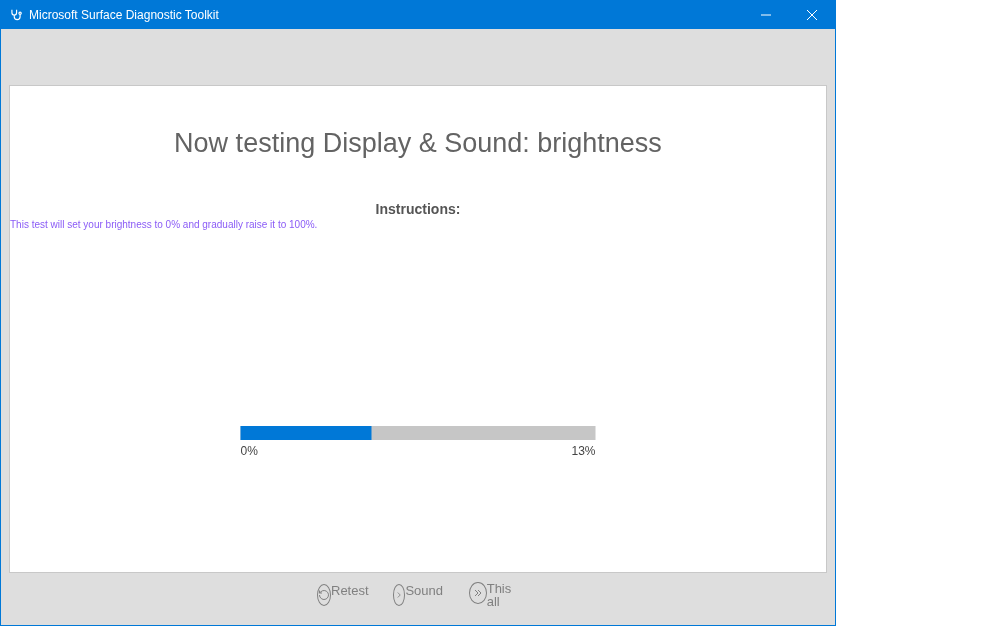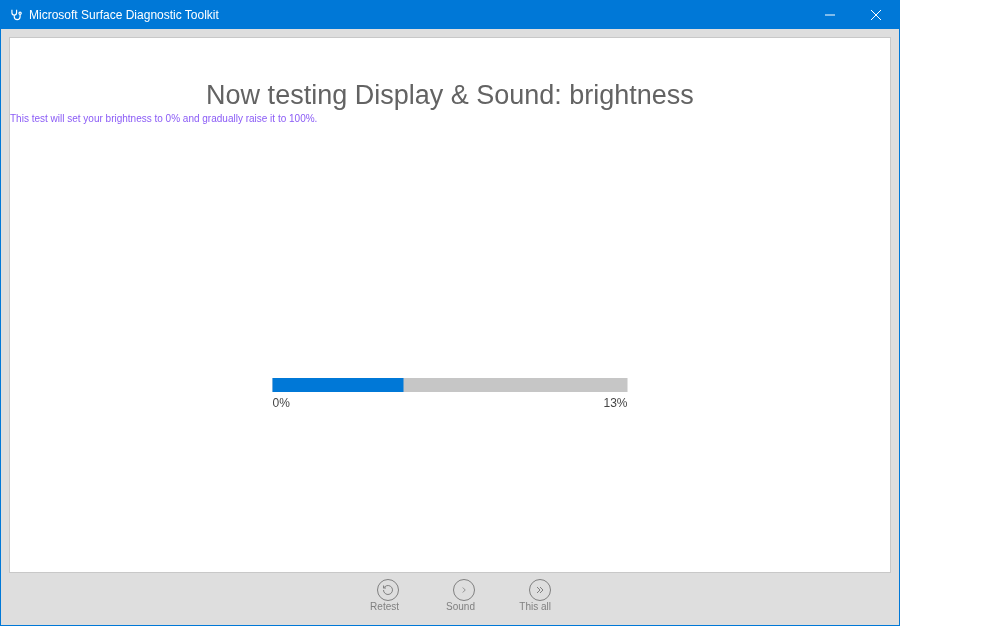--- a/index.html
+++ b/index.html
@@ -5,21 +5,21 @@
   html, body {
     margin: 0;
     padding: 0;
     width: 996px;
     height: 626px;
     font-family: "Segoe UI", Arial, sans-serif;
     background: #ffffff;
     overflow: hidden;
   }
   .window {
-    width: 900px;
+    width: 836px;
     height: 626px;
     background: #dedede;
     border: 1px solid #0078d7;
     box-sizing: border-box;
     display: flex;
     flex-direction: column;
   }
   .titlebar {
     height: 28px;
     background: #0078d7;
@@ -58,20 +58,21 @@
     padding: 8px;
     display: flex;
     flex-direction: column;
   }
   .content-box {
     flex: 1;
     background: #ffffff;
     border: 1px solid #c8c8c8;
     box-sizing: border-box;
     position: relative;
+    margin-top: 48px;
   }
   .heading {
     text-align: center;
     font-weight: 300;
     color: #636363;
     font-size: 27px;
     margin-top: 42px;
   }
   .instr-label {
     text-align: center;
@@ -111,24 +112,24 @@
   }
   .footer {
     height: 44px;
     display: flex;
     align-items: center;
     justify-content: center;
     gap: 26px;
   }
   .foot-btn {
     display: flex;
-    flex-direction: column;
-    align-items: flex-end;
+    flex-direction: row;
+    align-items: flex-start;
     color: #808080;
-    font-size: 10px;
+    font-size: 13px;
     cursor: pointer;
     width: 50px;
   }
   .foot-btn .icon-circle {
     width: 20px;
     height: 20px;
     border: 1.5px solid #808080;
     border-radius: 50%;
     display: flex;
     align-items: center;
@@ -165,20 +166,21 @@
         </svg>
       </div>
     </div>
   </div>
 
   <div class="client-area">
     <div class="content-box">
 
       <div class="heading">Now testing Display &amp; Sound: brightness</div>
 
+      <div class="instr-label">Instructions:</div>
       <div class="instr-text">This test will set your brightness to 0% and gradually raise it to 100%.</div>
 
       <div class="progress-wrap">
         <div class="progress-track">
           <div class="progress-fill" id="progress-fill" style="width: 37%;"></div>
         </div>
         <div class="progress-labels">
           <span>0%</span>
           <span>13%</span>
         </div>

